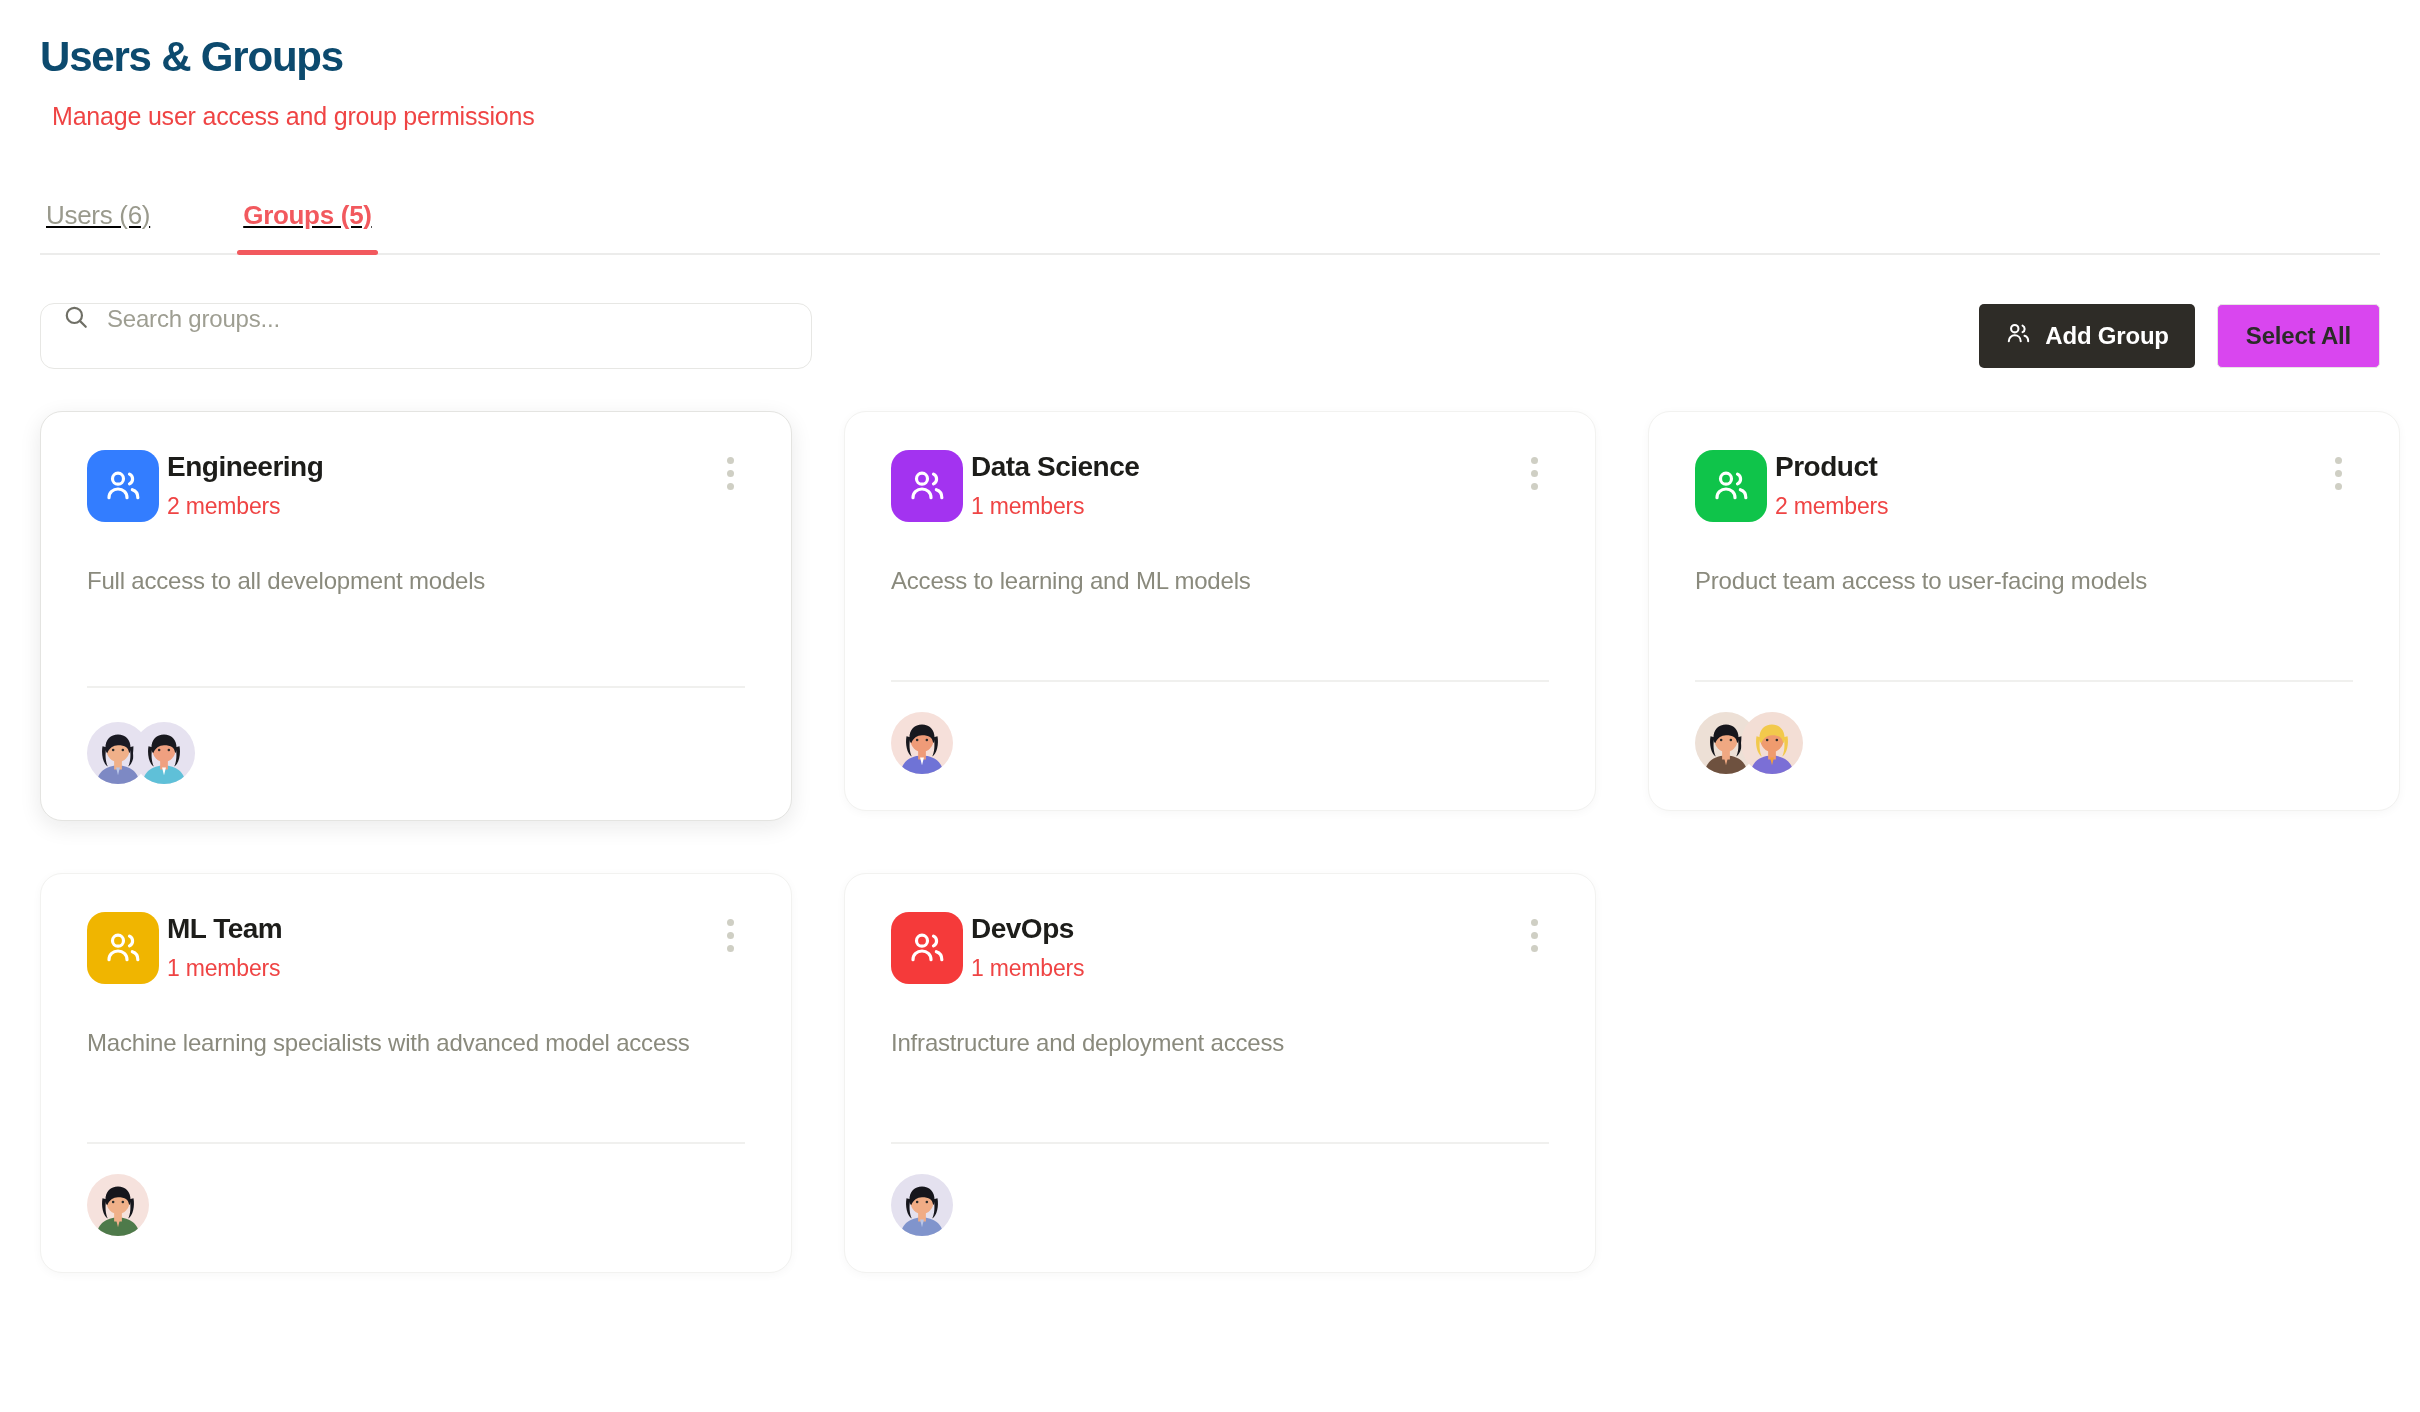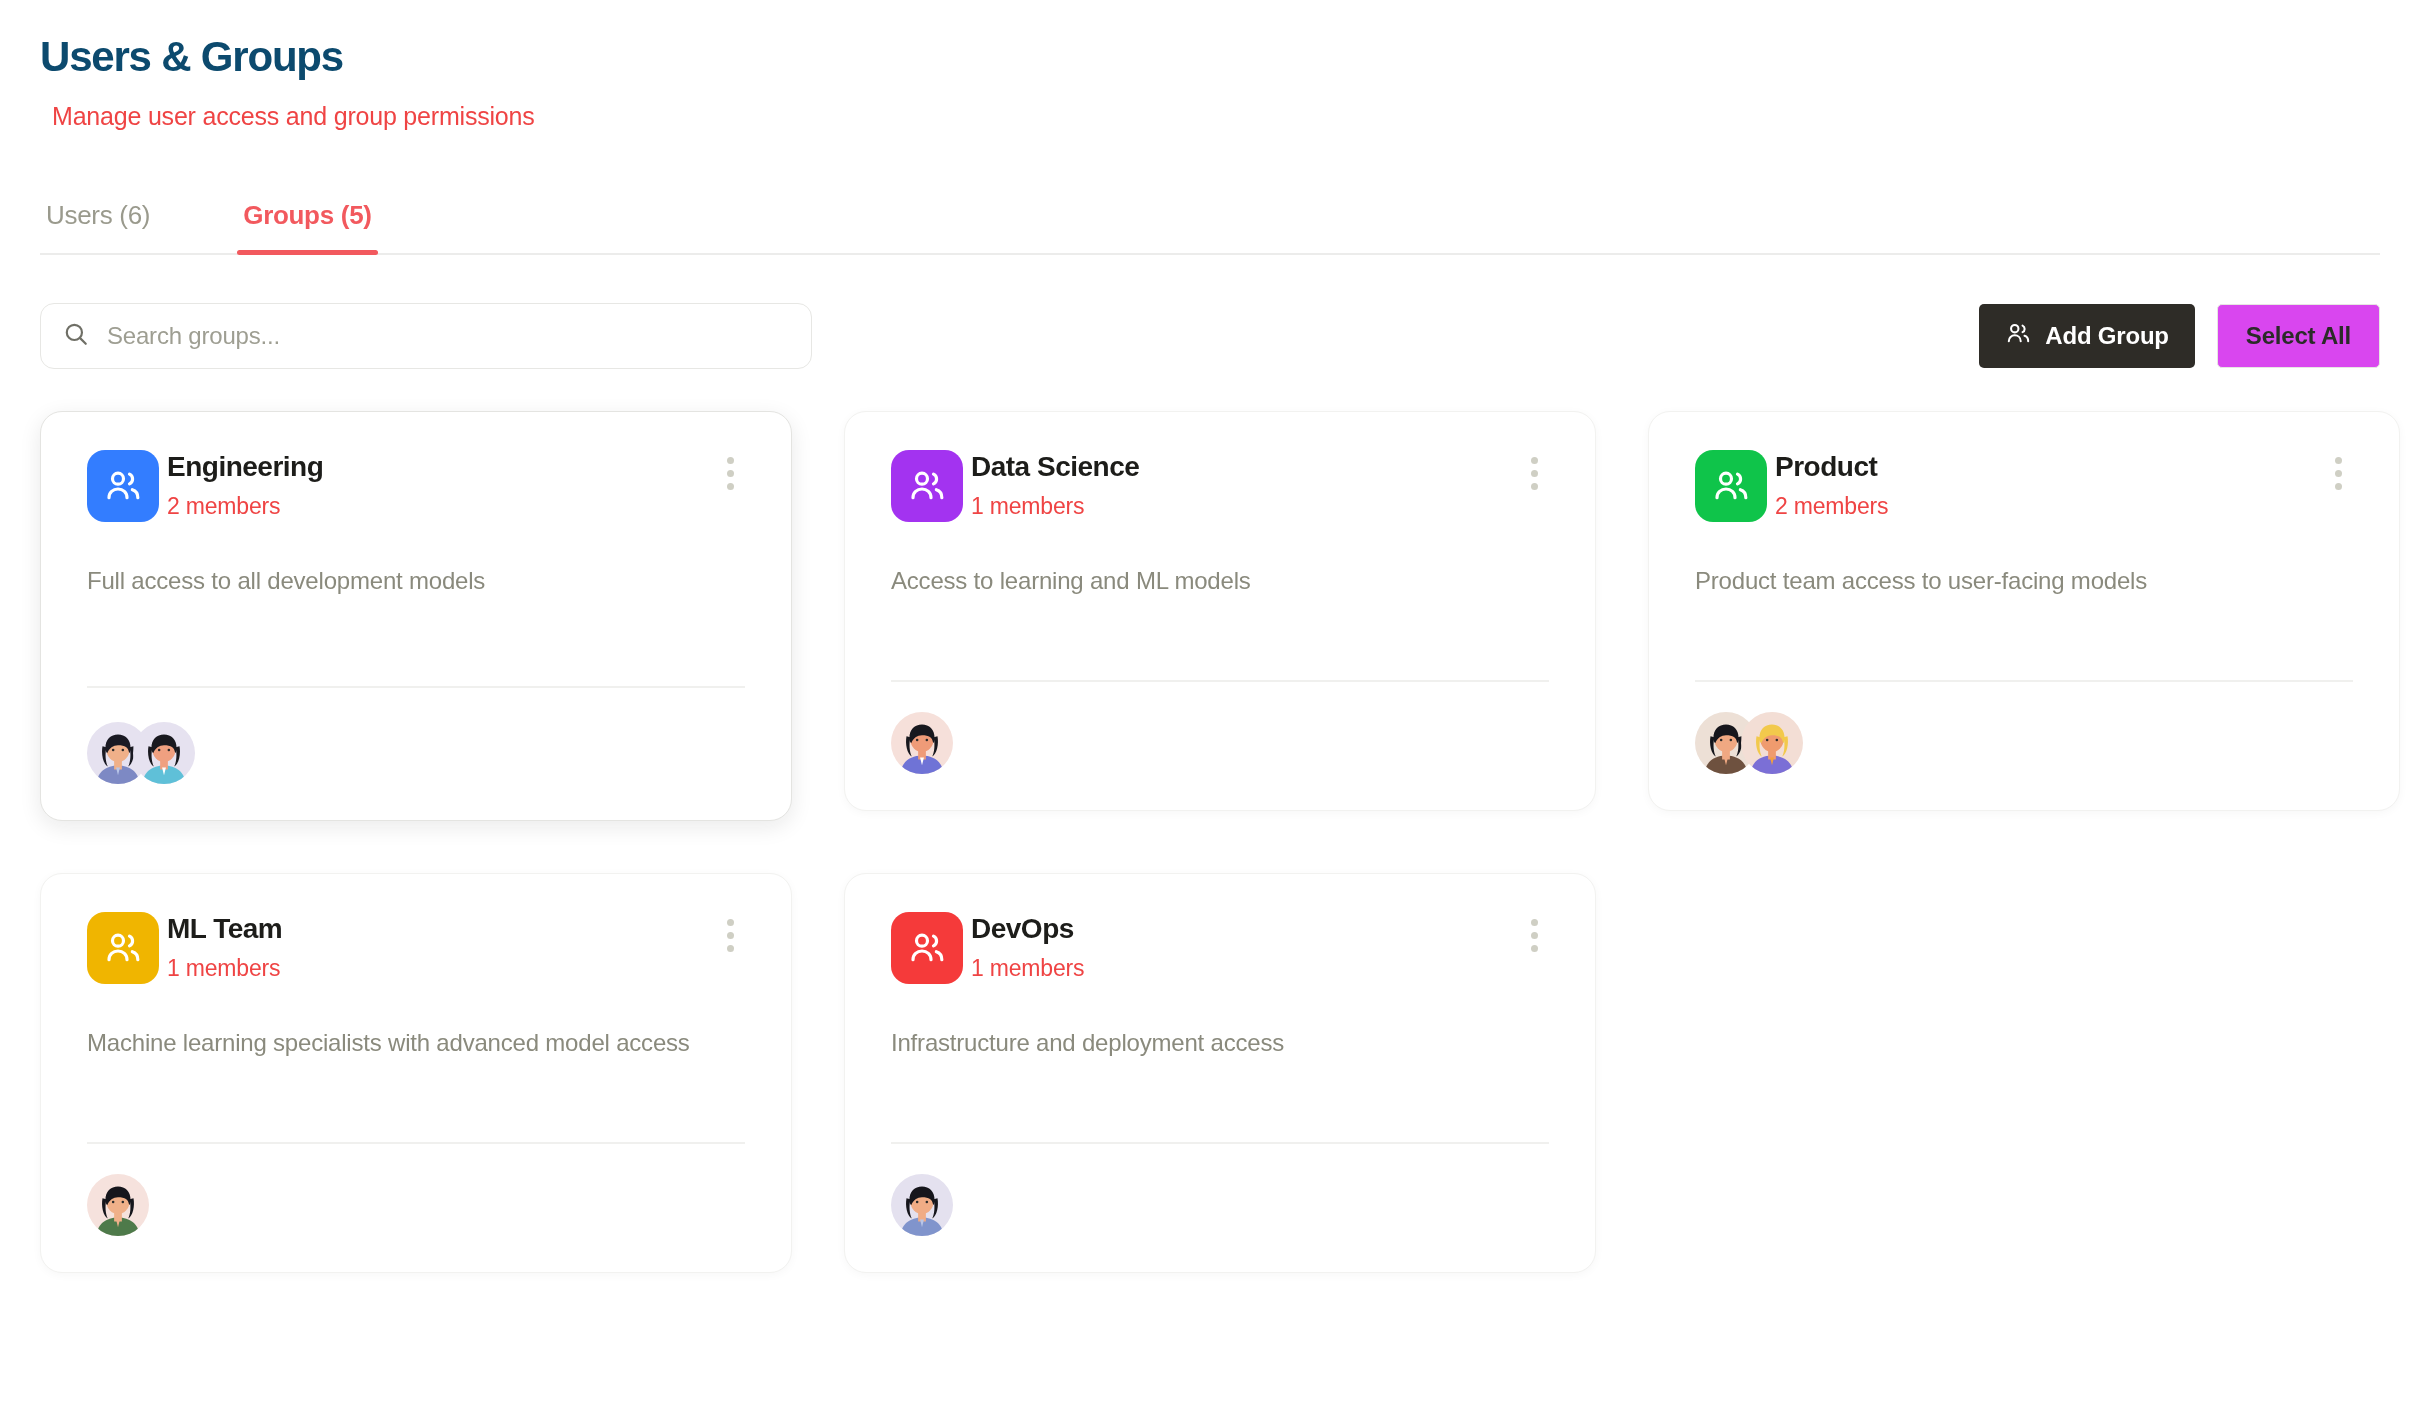--- a/index.html
+++ b/index.html
@@ -31,20 +31,21 @@
   }
 
   
   .tabs {
     margin-top: 48px;
     display: flex;
     align-items: flex-end;
     gap: 52px;
     border-bottom: 2px solid #ececeb;
     height: 76px;
+    text-decoration: underline;
   }
   .tab {
     position: relative;
     font-size: 26px;
     letter-spacing: -0.3px;
     color: #9a9a8d;
     padding: 0 6px 22px 6px;
     cursor: pointer;
     background: none;
     border: none;
@@ -69,21 +70,21 @@
     height: 66px;
   }
   .search-box {
     position: relative;
     width: 772px;
     height: 66px;
     border: 1.5px solid #e7e7e4;
     border-radius: 14px;
     background: #fff;
     display: flex;
-    align-items: center;
+    align-items: flex-start;
     padding: 0 22px;
     gap: 16px;
   }
   .search-box svg { flex: 0 0 auto; }
   .search-input {
     border: none;
     outline: none;
     font-size: 24px;
     font-family: inherit;
     color: #33332e;

